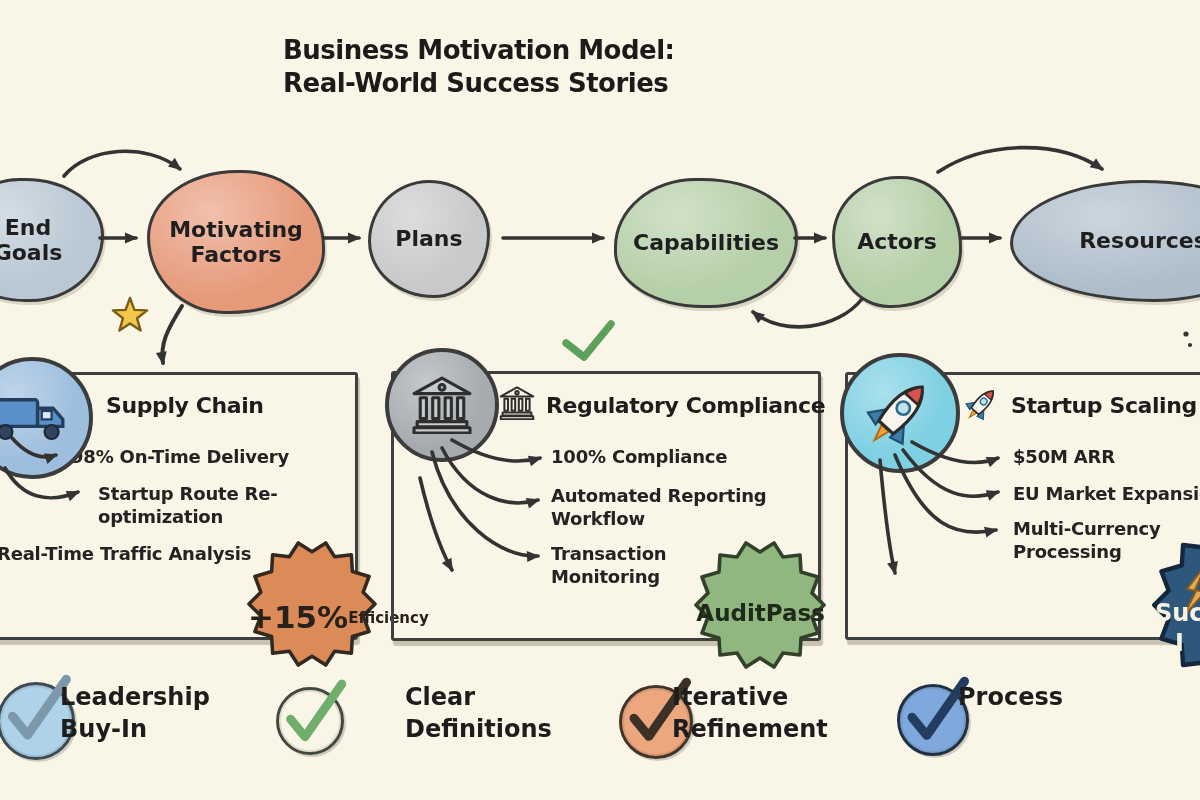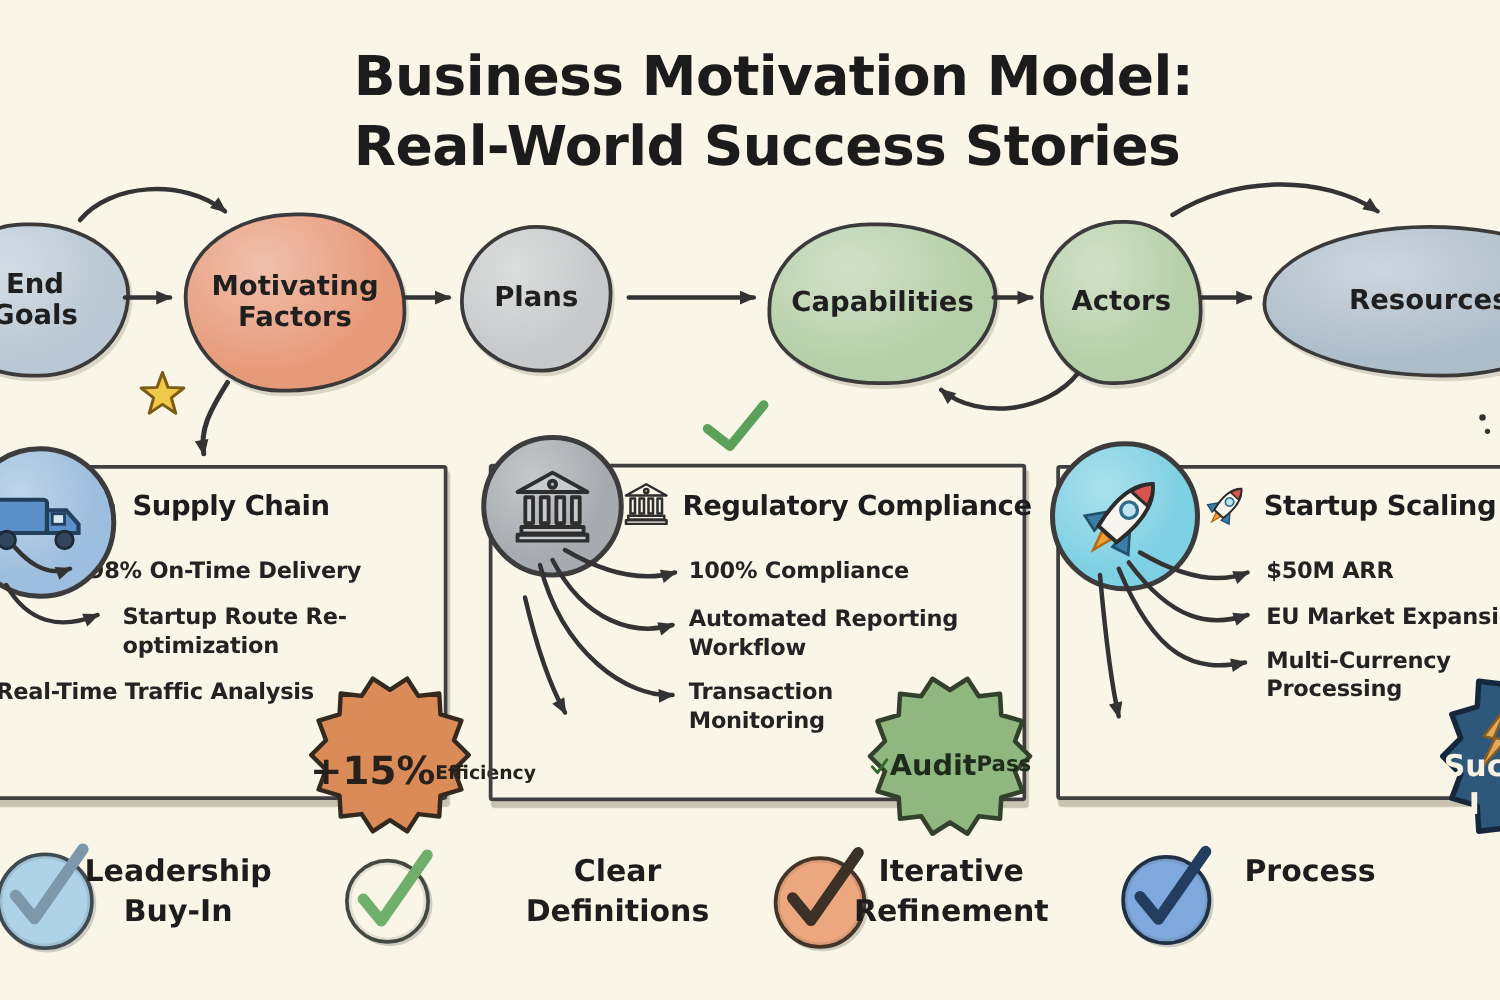--- a/index.html
+++ b/index.html
@@ -4,21 +4,21 @@
 <style>
   html,body{margin:0;padding:0;}
   body{
     position:relative;width:1200px;height:800px;overflow:hidden;
     background:#faf6e7;
     font-family:"DejaVu Sans","Liberation Sans",sans-serif;
     color:#232323;
   }
   .abs{position:absolute;}
   
-  .title{left:283px;top:34px;font-weight:700;font-size:44px;line-height:1.27;color:#1b1b1b;letter-spacing:-0.5px;z-index:3;}
+  .title{left:283px;top:34px;font-weight:700;font-size:26px;line-height:1.27;color:#1b1b1b;letter-spacing:-0.5px;z-index:3;}
   
   .oval{border:3.5px solid #3a3a3a;display:flex;flex-direction:column;align-items:center;justify-content:center;
         text-align:center;font-weight:700;font-size:22px;line-height:1.15;color:#1f1f1f;z-index:3;
         background-image:radial-gradient(ellipse at 35% 28%, rgba(255,255,255,.38), rgba(255,255,255,0) 62%);
         box-shadow:2px 3px 0 rgba(125,118,100,.25);}
   .r1{border-radius:46% 54% 50% 50% / 55% 48% 56% 45%;}
   .r2{border-radius:52% 48% 55% 45% / 48% 55% 45% 55%;}
   .r3{border-radius:50% 50% 46% 54% / 52% 46% 54% 48%;}
   
   .card{border:3.5px solid #3f3f3f;border-radius:3px;z-index:2;box-shadow:2px 5px 1px rgba(140,132,110,.45);}
@@ -29,21 +29,21 @@
   .big-circle{border-radius:50%;border:4px solid #3c3c3c;z-index:6;display:flex;align-items:center;justify-content:center;
               background-image:radial-gradient(ellipse at 35% 30%, rgba(255,255,255,.35), rgba(255,255,255,0) 60%);}
   
   .badge{z-index:7;}
   .badge svg.burst{position:absolute;inset:0;overflow:visible;}
   .badge .content{position:absolute;inset:0;display:flex;flex-direction:row;align-items:center;text-align:center;z-index:2;}
   
   .fcirc{border-radius:50%;border-style:solid;border-width:3.5px;z-index:3;
          box-shadow:2px 2px 0 rgba(80,80,80,.25), inset 0 0 0 2px rgba(60,60,60,.12);}
   .fcirc svg{position:absolute;left:-6px;top:-14px;overflow:visible;}
-  .flabel{font-weight:700;font-size:24px;line-height:1.32;text-align:center;color:#1d1d1d;z-index:3;}
+  .flabel{font-weight:700;font-size:24px;line-height:1.32;text-align:left;color:#1d1d1d;z-index:3;}
   .overlay{position:absolute;left:0;top:0;z-index:4;pointer-events:none;}
   .hdr-icon{z-index:5;}
 </style>
 </head>
 <body>
 
 <svg class="overlay" width="1200" height="800" viewBox="0 0 1200 800">
   <defs>
     <marker id="ah" markerWidth="15" markerHeight="13" refX="12" refY="6.5" orient="auto" markerUnits="userSpaceOnUse">
       <path d="M1,1 L14,6.5 L1,12 Z" fill="#333333"></path>
@@ -175,21 +175,21 @@
 
   <div class="abs badge" style="left:301px;top:166px;width:130px;height:130px;">
     <svg class="burst" width="130" height="130" viewBox="0 0 130 130">
       <polygon points="129,65 117,77 123,93 106,98 105,115 88,113 79,127 65,118 51,127 42,113 25,115 24,98 7,93 13,77 1,65 13,53 7,37 24,32 25,15 42,17 51,3 65,12 79,3 88,17 105,15 106,32 123,37 117,53" stroke="#33402c" stroke-width="3.6" stroke-linejoin="round" fill="#90b77f"></polygon>
     </svg>
     <div class="content" style="padding-top: 16px; color: rgb(30, 43, 27);">
       <svg width="36" height="30" viewBox="0 0 36 30">
         <path d="M6,16 L15,26 L31,4" fill="none" stroke="#2f6b2f" stroke-width="5" stroke-linecap="round" stroke-linejoin="round"></path>
       </svg>
       <div style="font-weight:700;font-size:23px;line-height:1.15;">Audit</div>
-      <div style="font-weight:700;font-size:17px;line-height:1.15;">Pass</div>
+      <div style="font-weight:700;font-size:23px;line-height:1.15;">Pass</div>
     </div>
   </div>
 </div>
 
 <div class="abs card" style="left:845px;top:372px;width:390px;height:262px;">
   <div class="abs big-circle" style="left:-8px;top:-22px;width:112px;height:112px;background-color:#7ed0e3;">
     <svg width="76" height="76" viewBox="0 0 60 62">
       <g transform="rotate(42 30 30)">
         <path d="M26,48 L30,61 L34,48 Z" fill="#f0a13c" stroke="#b5690f" stroke-width="1.6"></path>
         <path d="M22,34 L11,48 L22,51 Z" fill="#3a7fa8" stroke="#20506e" stroke-width="1.8"></path>

